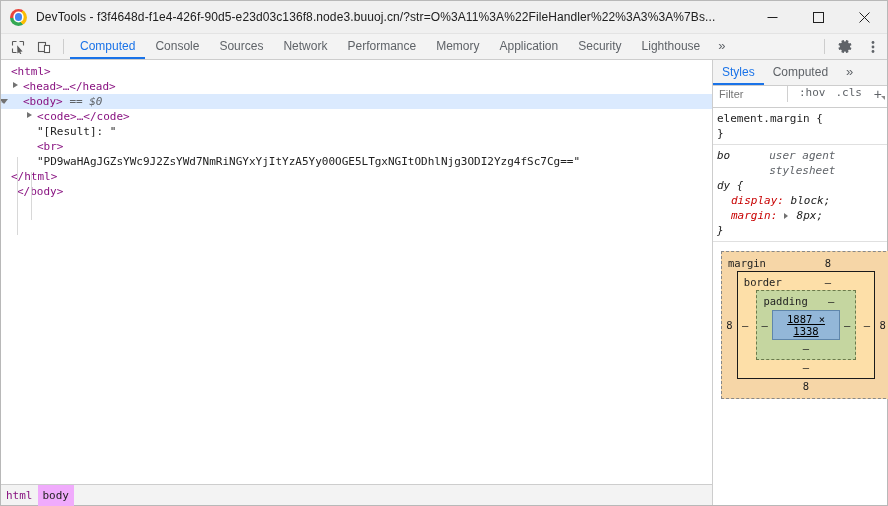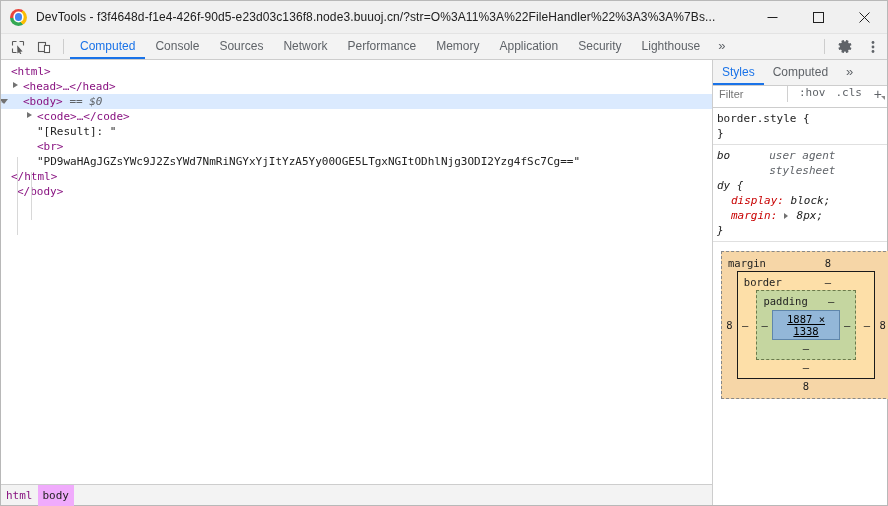--- a/index.html
+++ b/index.html
@@ -374,21 +374,21 @@
         <input class="filter-input" placeholder="Filter" style="">
         <div class="filter-sep"></div>
         <div class="pill">:hov</div>
         <div class="pill">.cls</div>
         <div class="plus">+</div>
       </div>
 
       <div class="rules">
 
         <div class="rule">
-          <div class="sel-name">border.style {</div>
+          <div class="sel-name">element.margin {</div>
           <div class="sel-name">}</div>
         </div>
 
         <div class="rule ua">
           <div class="ua-head">
             <span class="left">bo</span>
             <span class="right">user agent stylesheet</span>
           </div>
           <div>dy {</div>
           <div>

